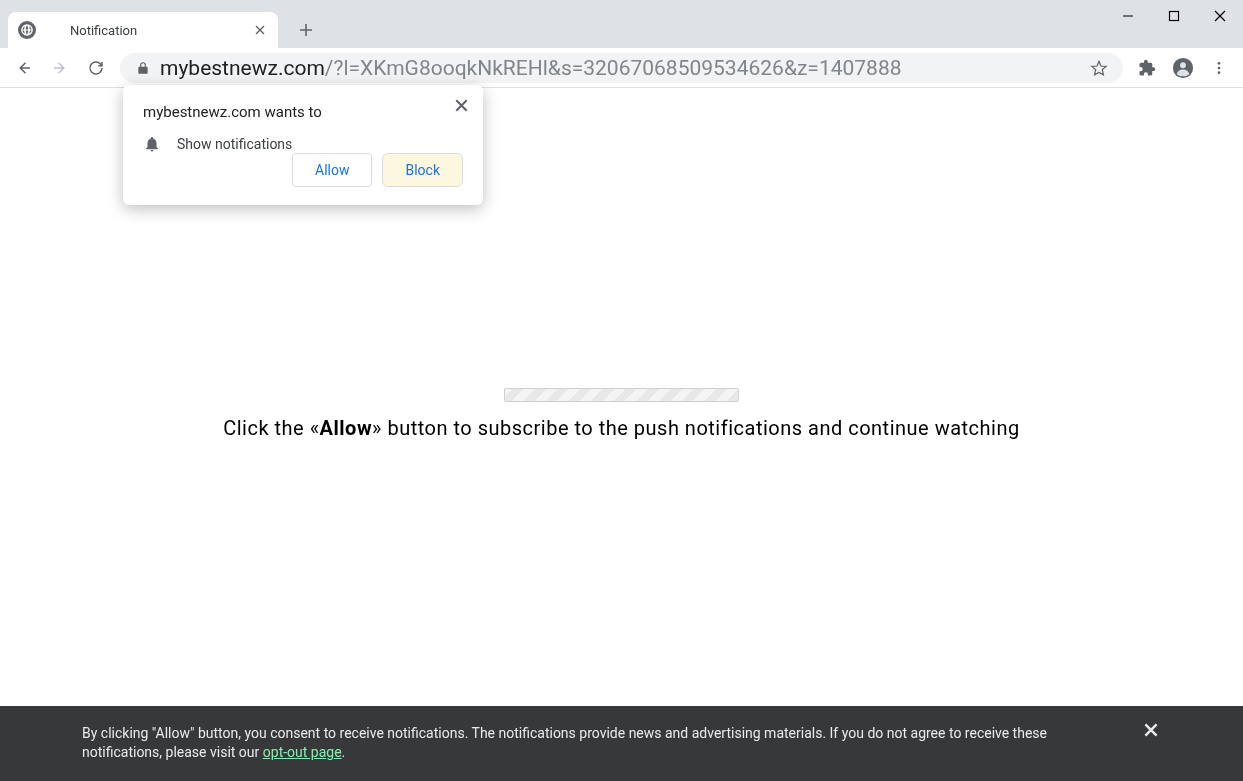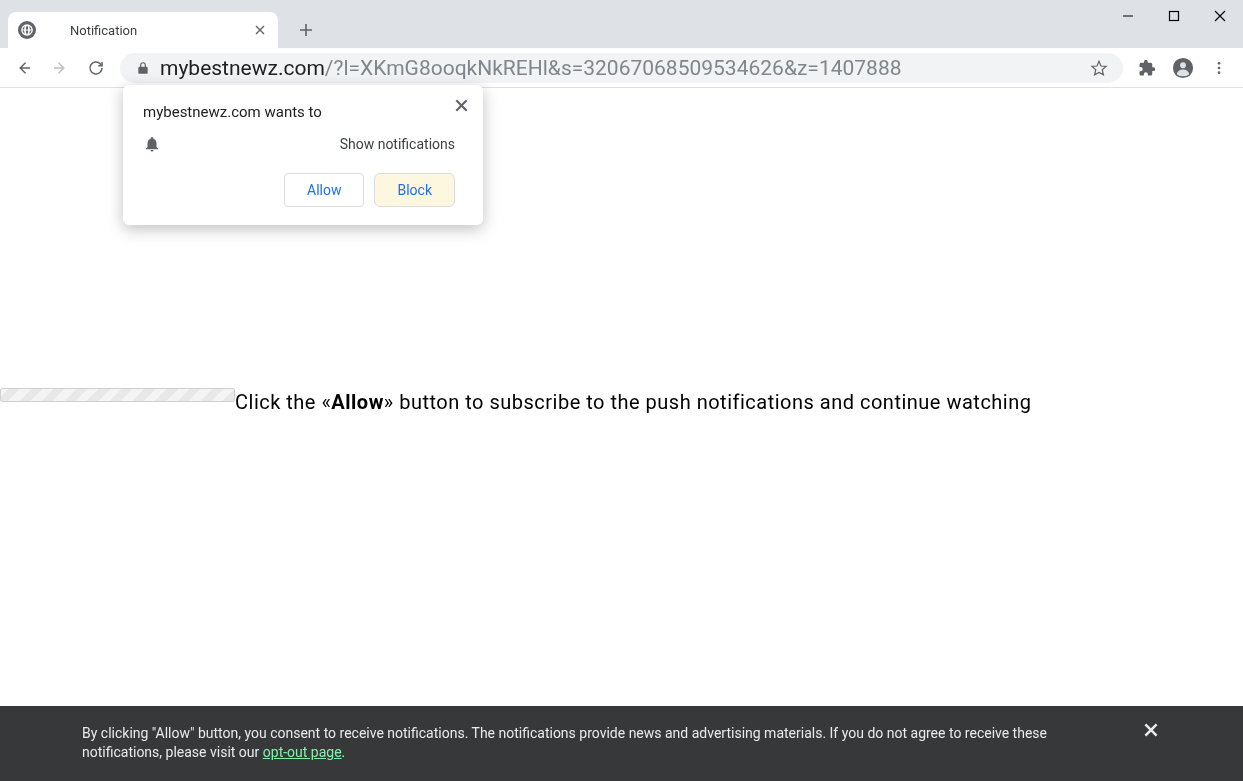--- a/index.html
+++ b/index.html
@@ -160,21 +160,21 @@
   background: #fff;
 }
 .permission-popup {
   position: absolute;
   left: 123px;
   top: -3px;
   width: 360px;
   background: #fff;
   border-radius: 6px;
   box-shadow: 0 4px 16px rgba(0,0,0,0.25);
-  padding: 18px 28px 18px 20px;
+  padding: 18px 20px 18px 20px;
   z-index: 10;
 }
 .popup-close {
   position: absolute;
   right: 12px;
   top: 10px;
   width: 20px;
   height: 20px;
   display: flex;
   align-items: center;
@@ -182,22 +182,20 @@
   color: #5f6368;
 }
 .popup-title {
   font-size: 15px;
   color: #202124;
   margin-bottom: 14px;
 }
 .popup-row {
   display: flex;
   align-items: center;
-  margin-bottom: 20px;
-  justify-content: space-between;
 }
 .popup-row svg { width: 18px; height: 18px; fill: #5f6368; margin-right: 16px; }
 .popup-row-text {
   font-size: 14px;
   color: #3c4043;
 }
 .popup-buttons {
   display: flex;
   justify-content: flex-end;
   gap: 10px;
@@ -214,21 +212,21 @@
 .popup-btn.highlighted {
   background: #fef7e0;
   border-radius: 6px;
 }
 .page-center {
   position: absolute;
   top: 300px;
   left: 0;
   right: 0;
   display: flex;
-  flex-direction: row;
+  flex-direction: column;
   align-items: center;
 }
 .progress-bar {
   width: 235px;
   height: 14px;
   background: repeating-linear-gradient(
     -45deg,
     #e8e8e8,
     #e8e8e8 8px,
     #f4f4f4 8px,

